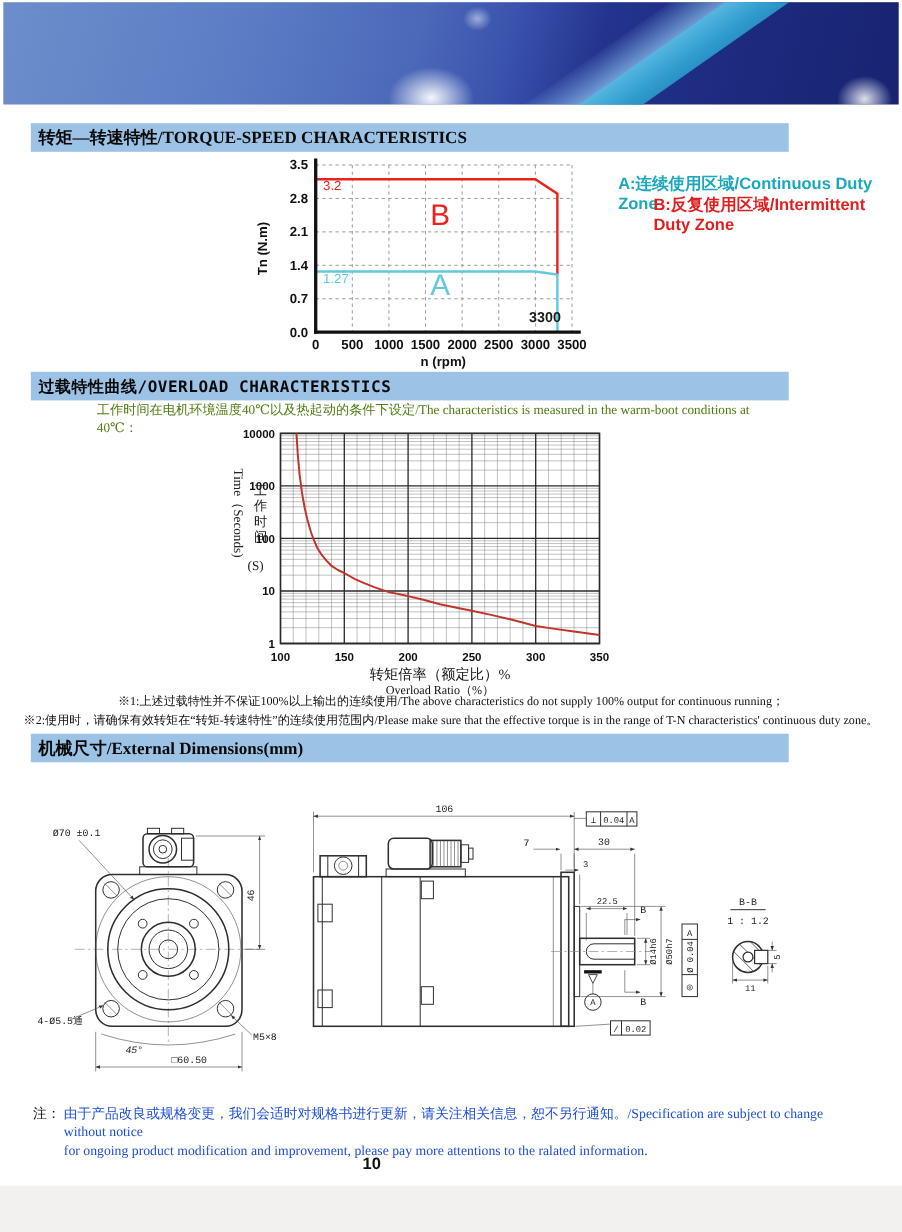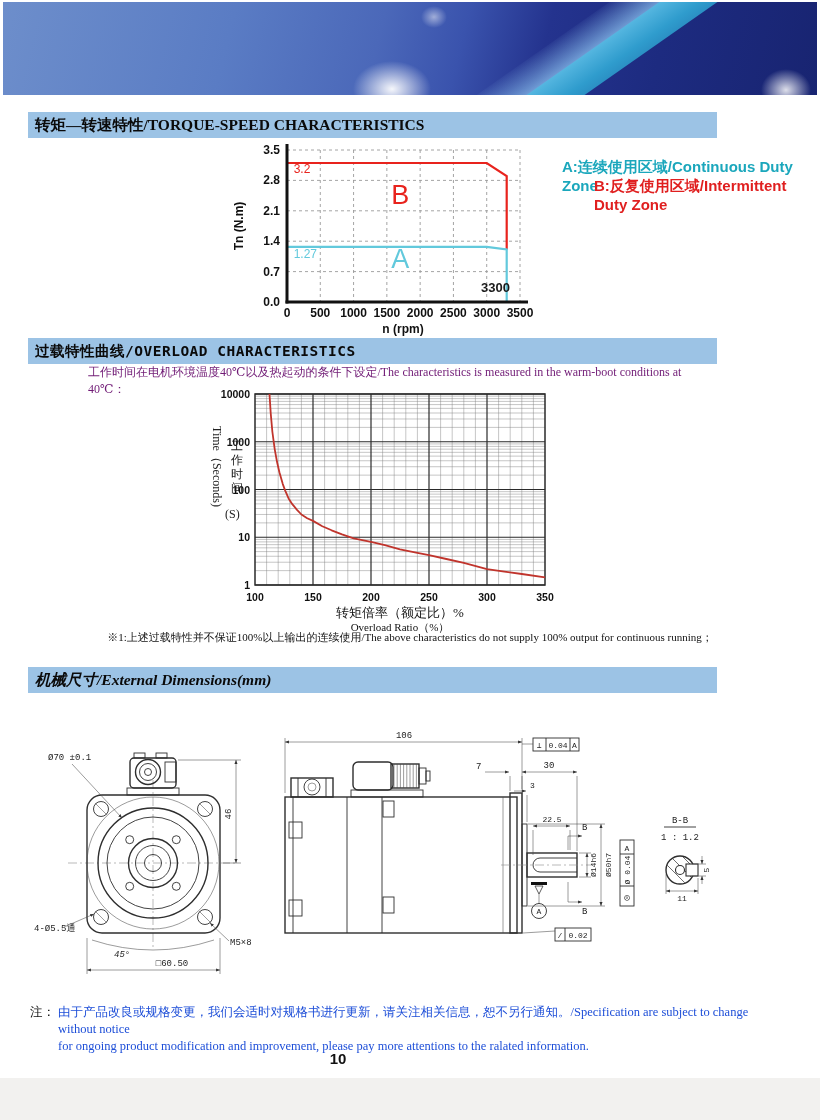--- a/index.html
+++ b/index.html
@@ -19,21 +19,21 @@
   .g2{left:418px;top:4px;width:26px;height:22px;background:radial-gradient(closest-side,rgba(255,255,255,0.5),rgba(255,255,255,0));}
   .g3{right:6px;bottom:-16px;width:50px;height:42px;background:radial-gradient(closest-side,rgba(255,255,255,0.85),rgba(255,255,255,0));}
   .bottom-strip{position:absolute;left:0;top:1078px;width:820px;height:42px;background:#f2f1ef;}
   
   .secbar{position:absolute;left:28px;width:689px;height:26px;background:#9cc3e5;
           display:flex;align-items:center;padding-left:7px;box-sizing:border-box;color:#0a0a0a;}
   .serifbar{font-family:"Liberation Serif","DejaVu Serif",serif;font-weight:bold;font-size:15.5px;}
   .monobar{font-family:"DejaVu Sans Mono",monospace;font-weight:bold;font-size:14.5px;letter-spacing:0.5px;text-align:right;}
   
   .subtitle{position:absolute;left:88px;top:364px;width:620px;font-family:"Liberation Serif","DejaVu Serif",serif;
-            font-size:12px;color:#701a75;}
+            font-size:12px;color:#4d7c0f;}
   .olnote{position:absolute;left:20px;width:780px;text-align:center;font-family:"Liberation Serif","DejaVu Serif",serif;
           font-size:11px;color:#111;}
   .legend-line{position:absolute;font-family:Liberation Sans, sans-serif;font-weight:bold;font-size:15px;}
   .footnote-prefix{position:absolute;left:30px;top:1004px;font-family:"Liberation Serif","DejaVu Serif",serif;font-size:12.5px;color:#111;}
   .footnote{position:absolute;left:58px;top:1004px;width:720px;font-family:"Liberation Serif","DejaVu Serif",serif;
             font-size:12.5px;color:#1d4ed8;line-height:17px;}
   .pagenum{position:absolute;left:0;top:1050px;width:676px;text-align:center;font-size:15px;font-weight:bold;color:#111;}
   
   .gl{stroke:#9a9a9a;stroke-width:0.9;stroke-dasharray:3 3;}
   .axis{stroke:#111;stroke-width:3;}
@@ -219,22 +219,23 @@
         <text x="52" y="98" class="olcn" text-anchor="middle">时</text>
         <text x="52" y="112" class="olcn" text-anchor="middle">间</text>
       </g>
     <text class="olcn" transform="rotate(90 28 46)" x="28" y="46">Time（Seconds)</text>
     <text class="olcn" x="40" y="138">(S)</text>
     <text class="olxcn" x="215" y="237" text-anchor="middle">转矩倍率（额定比）%</text>
     <text class="olxen" x="215" y="251" text-anchor="middle">Overload Ratio（%）</text>
   </svg>
 
   <div class="olnote" style="top:630px;">※1:上述过载特性并不保证100%以上输出的连续使用/The above characteristics do not supply 100% output for continuous running；</div>
-
-  <div class="secbar serifbar" style="top:667px;font-style:italic;">
+  <div class="olnote" style="top:647px;">※2:使用时，请确保有效转矩在“转矩-转速特性”的连续使用范围内/Please make sure that the effective torque is in the range of T-N characteristics' continuous duty zone。</div>
+
+  <div class="secbar serifbar" style="top:667px;">
     <span>机械尺寸/External Dimensions(mm)</span>
   </div>
 
   <svg viewBox="0 0 770 290" style="position:absolute;left:30px;top:698px;width:770px;height:290px;">
     <defs>
       <marker id="ar" viewBox="0 0 10 10" refX="9" refY="5" markerWidth="8" markerHeight="8" orient="auto-start-reverse">
         <path d="M0,1.5 L9,5 L0,8.5 z" fill="#333"></path>
       </marker>
       <clipPath id="bbclip">
           <circle cx="650" cy="172" r="13.6"></circle>

